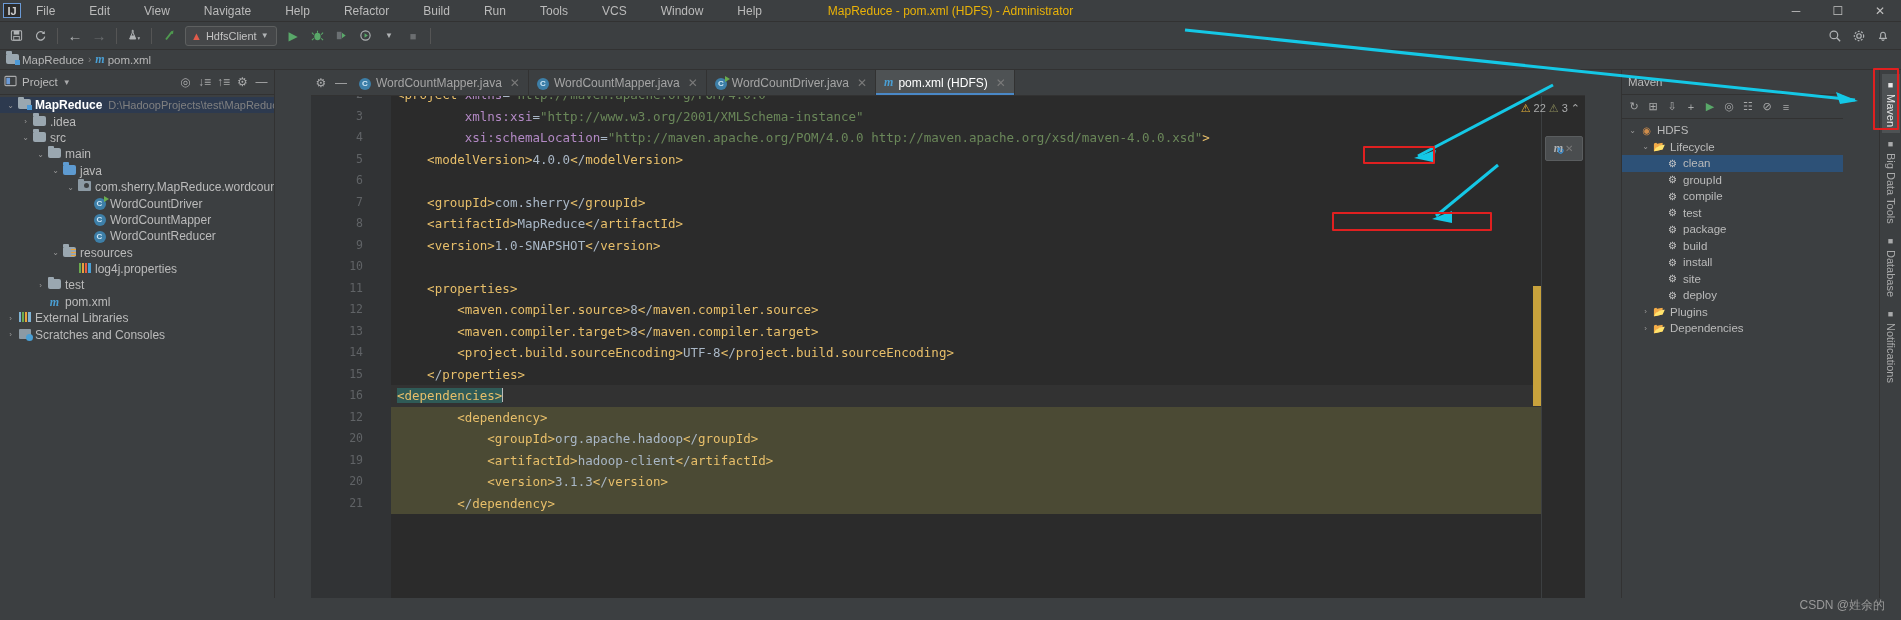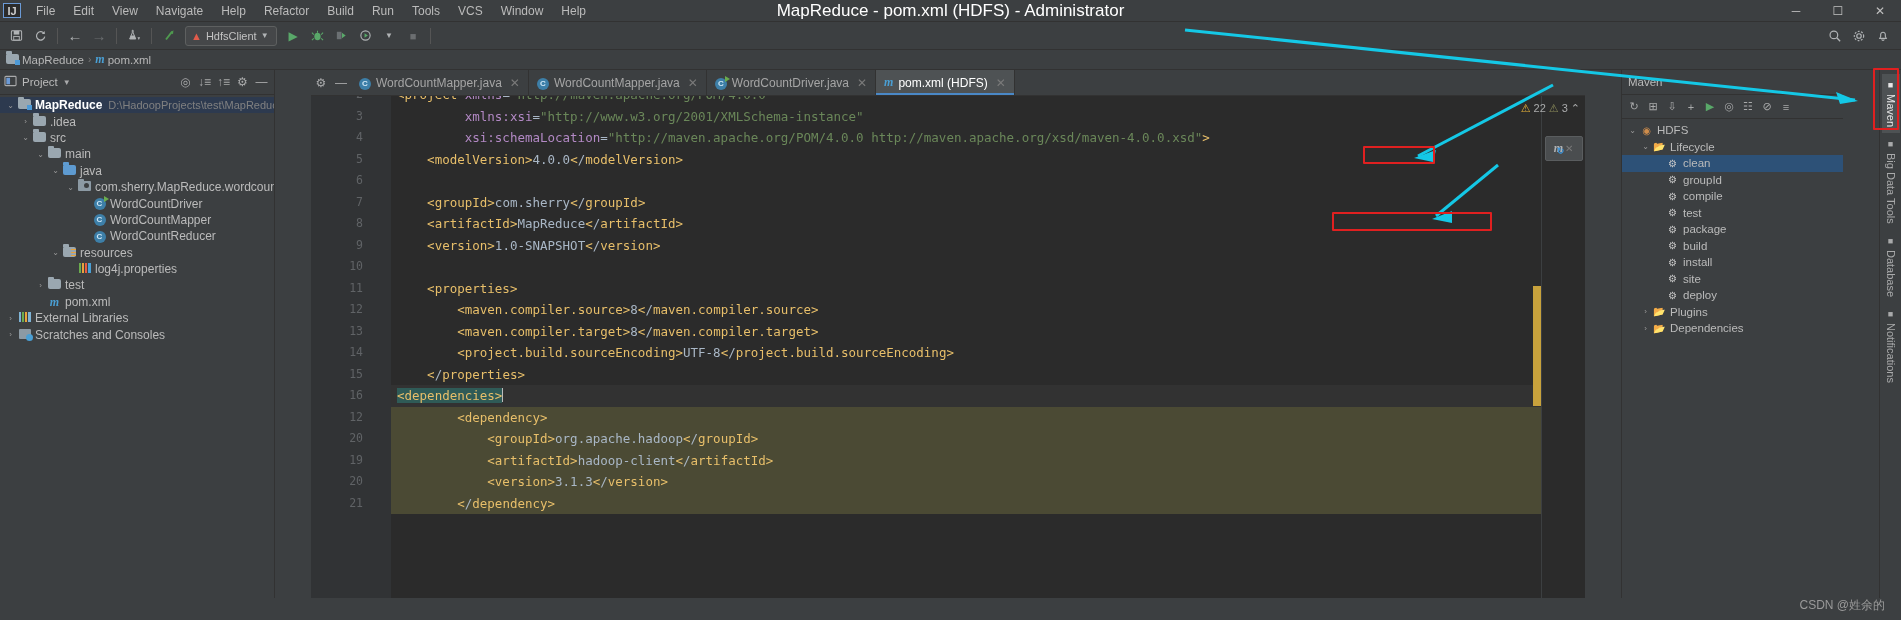--- a/index.html
+++ b/index.html
@@ -6,40 +6,40 @@
   html, body { margin:0; padding:0; }
   body {
     width:1901px; height:620px;
     background:#3c3f41;
     font-family:"Liberation Sans", sans-serif;
     color:#bbbbbb;
     overflow:hidden;
     position:relative;
     -webkit-font-smoothing: antialiased;
   }
-  .row { display:flex; align-items:center; }
+  .row { display:flex; align-items:center;gap:16px; }
 
   
   #titlebar {
     height:22px; background:#3c3f41; display:flex; align-items:center;
     border-bottom:1px solid #323232; position:relative;
   }
   #app-logo {
     width:18px; height:15px; margin-left:3px; margin-right:6px;
     display:flex; align-items:center; justify-content:center;
     font-size:11px; color:#cfcfcf; border:1px solid #6b9ad6;
     background:#2b2b2b; font-weight:bold;
   }
   .menu-item {
     font-size:12px; color:#bbbbbb; padding:2px 9px; cursor:default;
     white-space:nowrap;
   }
   #win-title {
     position:absolute; left:50%; transform:translateX(-50%);
-    font-size:17px; color:#ffffff; white-space:nowrap;
+    font-size:12px; color:#eab308; white-space:nowrap;
   }
   #win-buttons { margin-left:auto; display:flex; height:22px; }
   .win-btn {
     width:42px; height:22px; display:flex; align-items:center; justify-content:center;
     font-size:12px; color:#c0c0c0;
   }
 
   
   #toolbar {
     height:28px; background:#3c3f41; display:flex; align-items:center;

